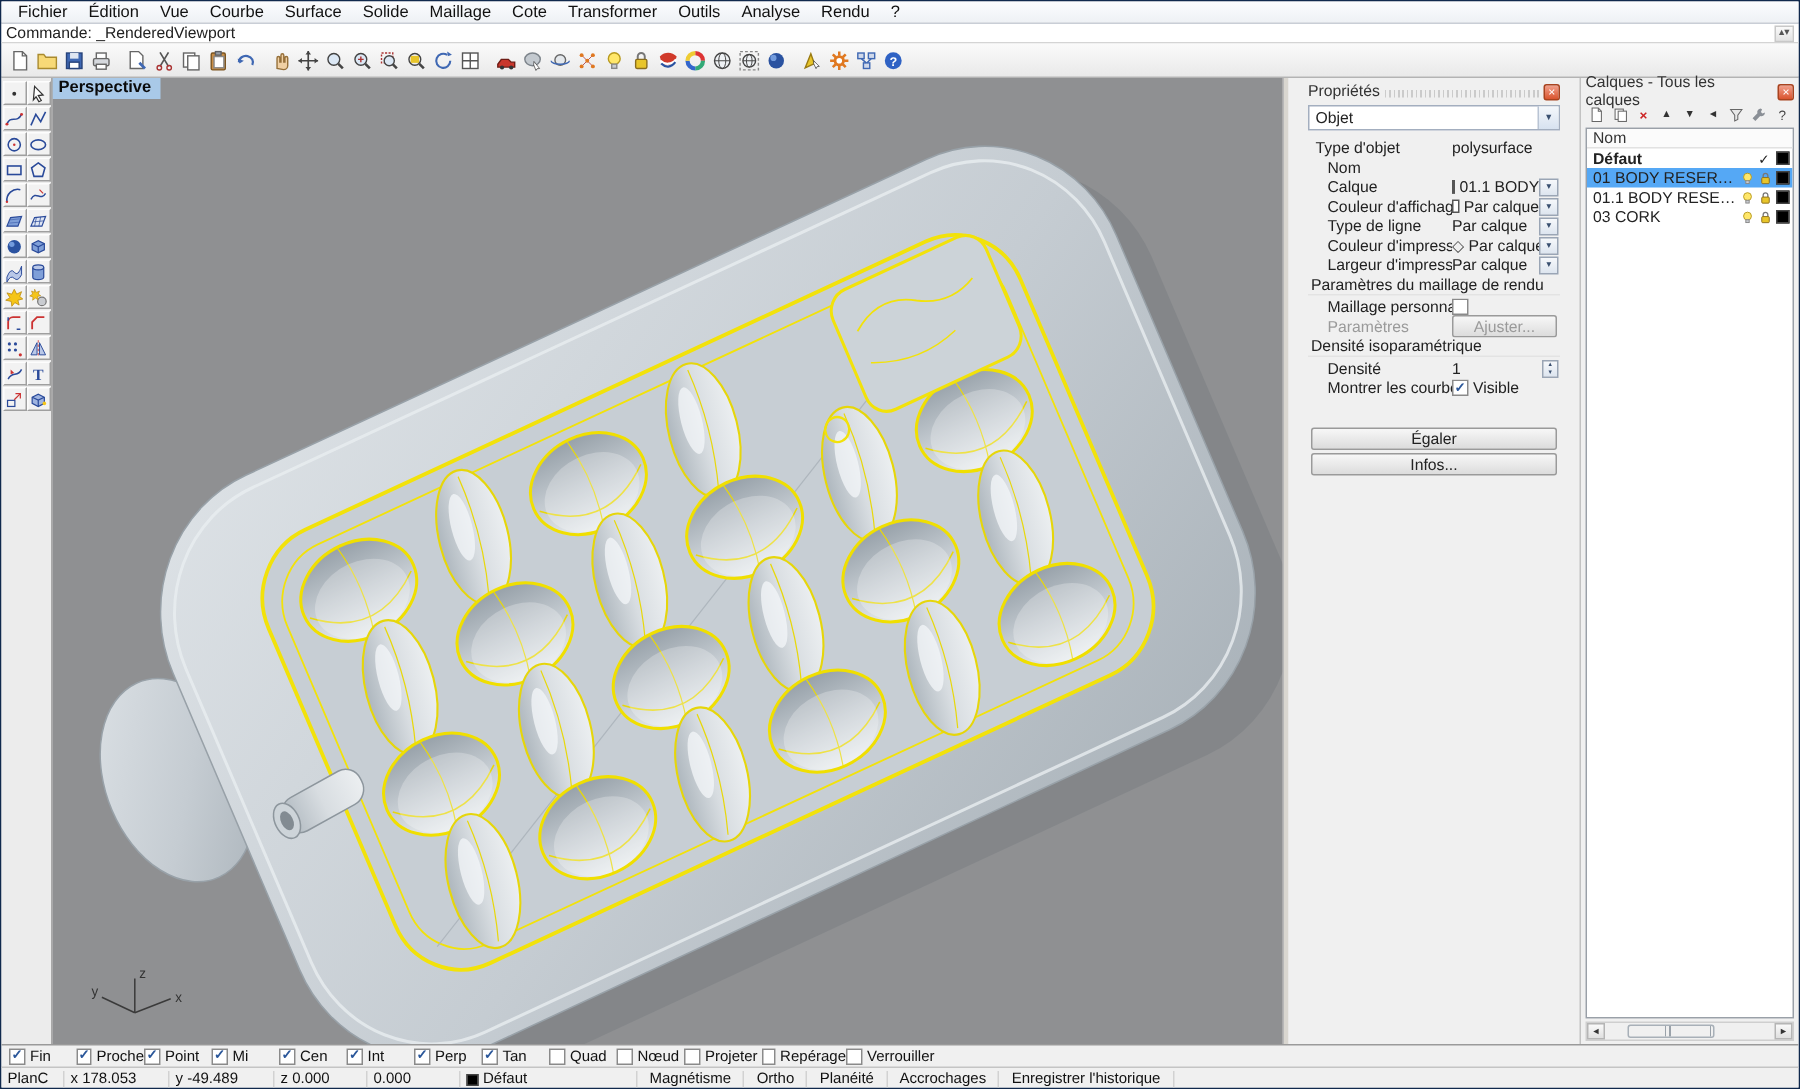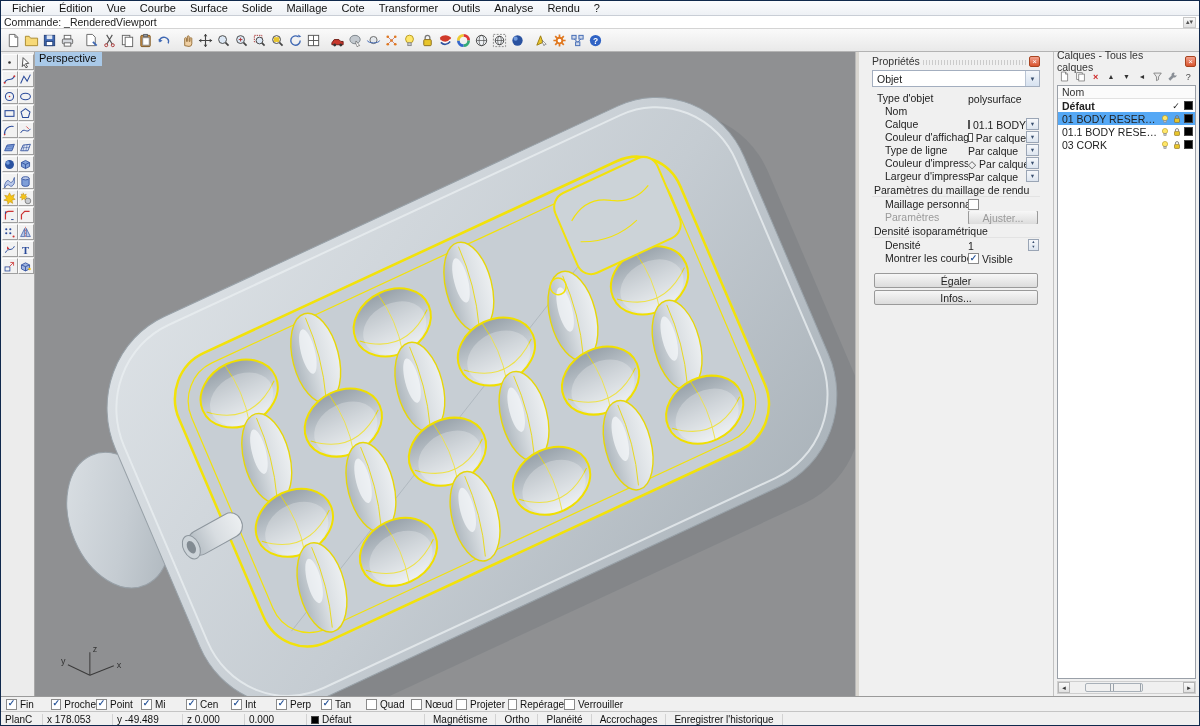--- a/index.html
+++ b/index.html
@@ -31,34 +31,34 @@
 .tb{width:18px;height:19px;display:inline-flex;align-items:center;justify-content:center;border:1px solid transparent;border-radius:2px}
 .tb.gap{margin-left:6px}
 .tbi{width:15px;height:15px}
 
 .work{flex:1;display:flex;min-height:0}
 .palette{width:34px;background:#ececec;border-right:1px solid #a8a8a8;padding-top:2px;display:grid;grid-template-columns:16px 16px;grid-auto-rows:17px;justify-content:center;align-content:start}
 .pb{width:16px;height:16px;display:flex;align-items:center;justify-content:center;background:#f2f2f2;border:1px solid;border-color:#fdfdfd #9f9f9f #9f9f9f #fdfdfd}
 .pbi{width:13px;height:13px}
 .viewport{flex:1;position:relative;background:#8f9092;overflow:hidden}
 .viewport svg.scene{display:block;width:100%;height:100%}
-.vplabel{position:absolute;left:0;top:0;background:#a9c9e8;color:#0a0a0a;font-weight:normal;font-size:11px;padding:0 6px 1px 4px;line-height:13px}
+.vplabel{position:absolute;left:0;top:0;background:#a9c9e8;color:#0a0a0a;font-weight:bold;font-size:11px;padding:0 6px 1px 4px;line-height:13px}
 .splitter{width:4px;background:#d9d6d0;border-left:1px solid #b8b8b8}
 
 .props{width:194px;background:#f0f0f0;padding:2px 13px;font-size:10.5px}
 .layers{width:146px;background:#f0f0f0;border-left:1px solid #c2c2c2;padding:2px 3px;display:flex;flex-direction:column;font-size:10.5px}
 .phead{height:14px;display:flex;align-items:center;gap:3px;color:#333}
 .grip{flex:1;height:5px;background:repeating-linear-gradient(90deg,#cbcbcb 0 1px,transparent 1px 3px);margin-top:2px}
 .pclose{width:11px;height:11px;border:1px solid #a8431f;border-radius:2px;background:linear-gradient(#f2a08c,#d9552f);color:#fff;font-size:8px;line-height:9px;text-align:center}
 .pclose::before{content:"\00D7"}
 .combo{height:17px;background:#fff;border:1px solid #a3aebf;display:flex;align-items:center;padding-left:4px;margin:2px 0 5px 0}
 .combo .fill{flex:1}
 .dd{width:14px;height:100%;border-left:1px solid #b9c4d4;background:linear-gradient(#f4f7fb,#d7e2f0);display:flex;align-items:center;justify-content:center;color:#3a5070;font-size:6px}
 .dd::before{content:"\25BC"}
-.prow{height:13px;display:flex;}
+.prow{height:13px;display:flex;align-items:center}
 .pl{width:96px;padding-left:5px;white-space:nowrap;overflow:hidden}
 .pl.ind{padding-left:13px}
 .pv{flex:1;display:flex;align-items:center;gap:3px;white-space:nowrap;overflow:hidden}
 .ddbox{width:13px;height:12px;border:1px solid #9aa5b5;background:linear-gradient(#f6f8fb,#dde5ef);display:flex;align-items:center;justify-content:center;font-size:5.5px;color:#3a5070;margin-right:1px}
 .ddbox::before{content:"\25BC"}
 .sw{width:9px;height:9px;border:1px solid #555;display:inline-block}
 .diam{color:#444}
 .psec{height:14px;display:flex;align-items:end;padding-left:2px;color:#222;border-bottom:1px solid #e3e3e3;margin-bottom:1px}
 .gray{color:#9a9a9a}
 .cb{width:11px;height:11px;background:#fff;border:1px solid #8a8a8a;display:inline-flex;align-items:center;justify-content:center}
@@ -891,21 +891,21 @@
       </div>
       <div class="prow">
         <span class="pl ind">Montrer les courbes iso</span>
         <span class="pv">
             <span class="cb">
               <i>✓</i>
             </span>
             <span>Visible</span>
           </span>
       </div>
-      <div class="btn wide" style="margin-top:8px">Égaler</div>
+      <div class="btn wide" style="margin-top:20px">Égaler</div>
       <div class="btn wide">Infos...</div>
     </div>
 
     <div class="layers">
       <div class="phead">
         <span>Calques - Tous les calques</span>
         <span class="grip"></span>
         <span class="pclose"></span>
       </div>
       <div class="ltb">

